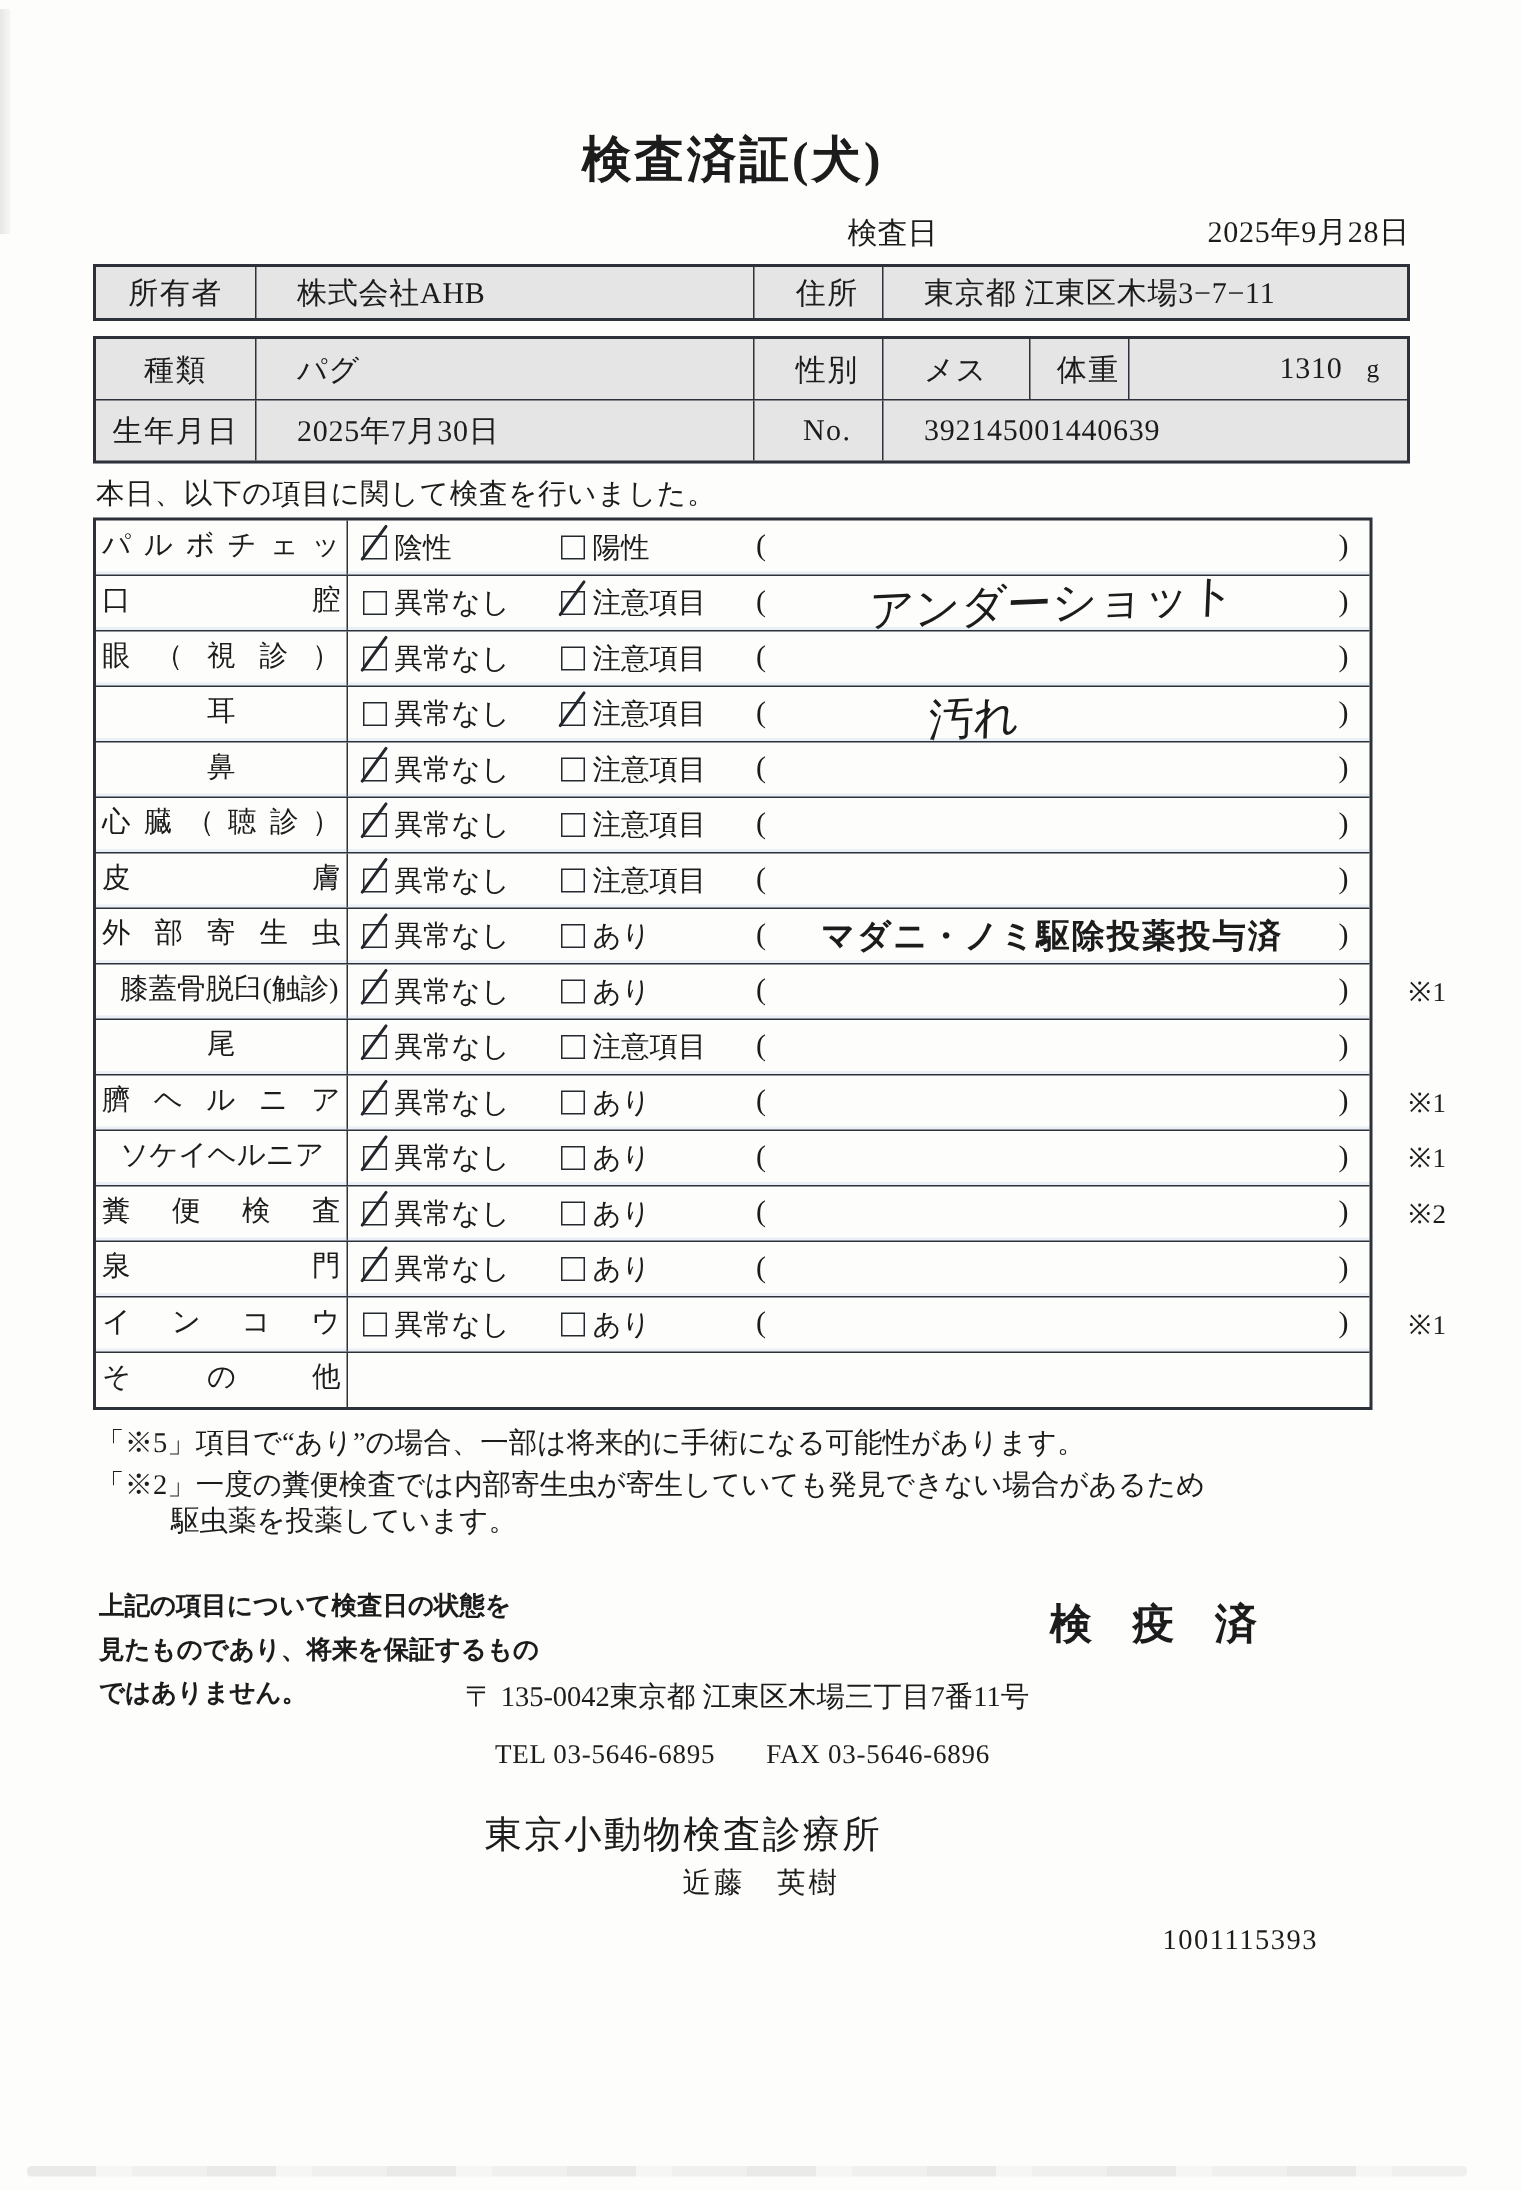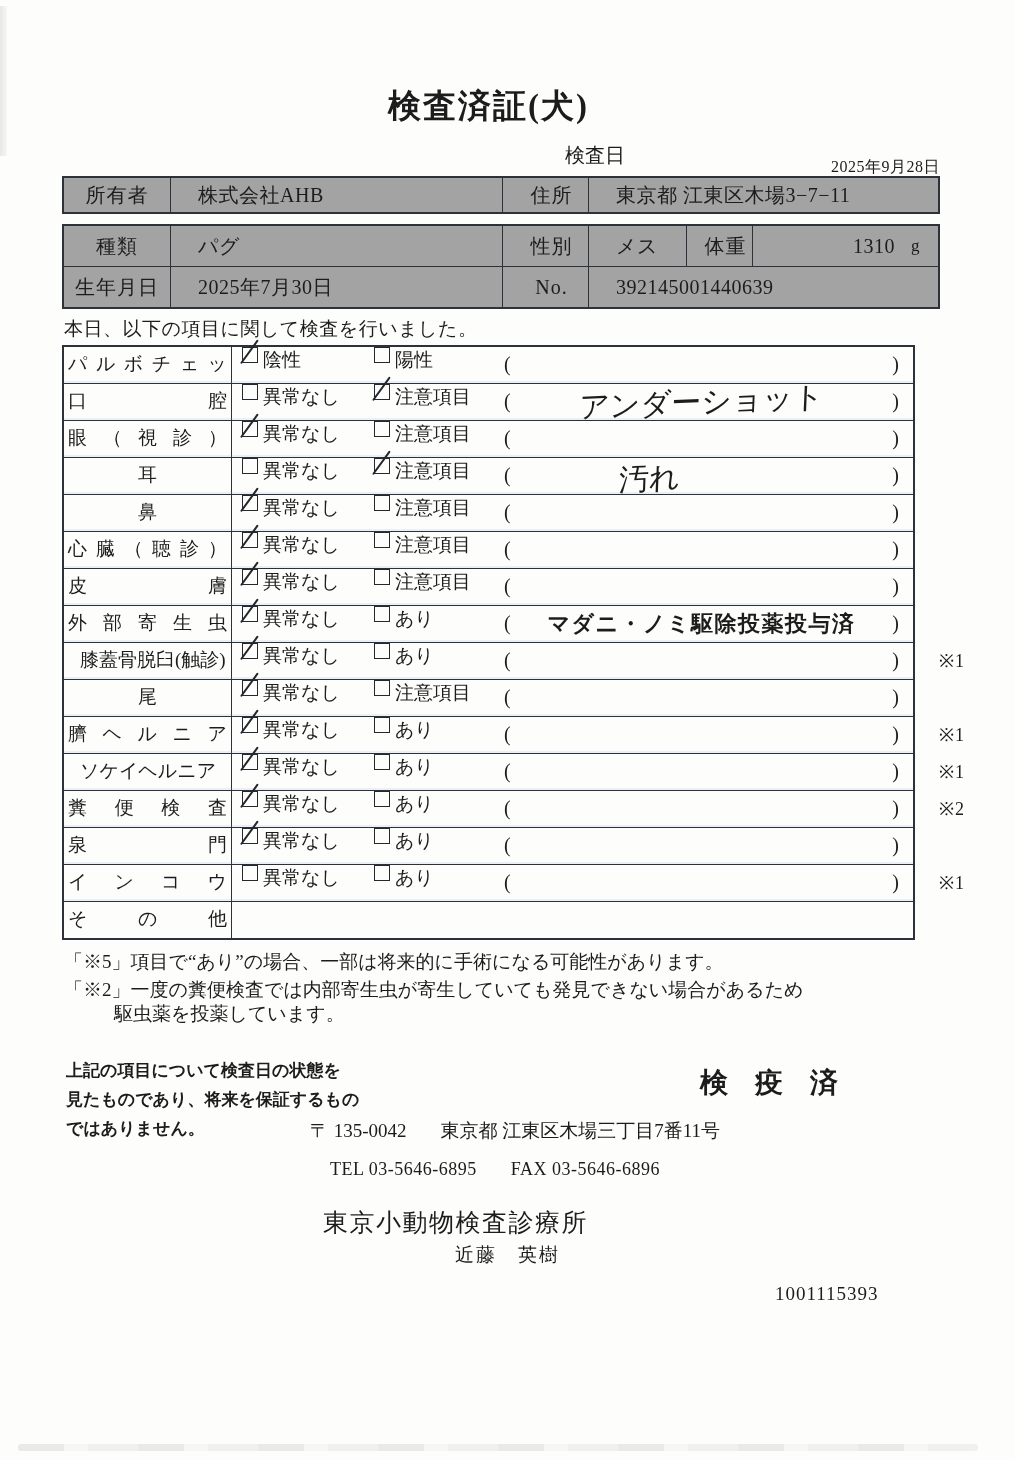--- a/index.html
+++ b/index.html
@@ -11,23 +11,23 @@
   
   .artifact-topleft{position:absolute;left:0;top:6px;width:7px;height:150px;
     background:linear-gradient(to right,#e7e7e7,#f7f7f6);}
   .artifact-bottom{position:absolute;left:18px;top:1444px;width:960px;height:7px;
     background:repeating-linear-gradient(to right,#e3e3e2 0 46px,#f4f4f3 46px 70px,#ececeb 70px 120px);
     opacity:.75;border-radius:3px;}
   
   .title{position:absolute;left:388px;top:84px;margin:0;font-size:33px;font-weight:600;
     letter-spacing:2px;}
   .insp-label{position:absolute;left:565px;top:142px;font-size:20px;}
-  .insp-value{position:absolute;right:75px;top:141px;font-size:16px;letter-spacing:.5px;margin-top:16px;}
-  
-  .tbl{position:absolute;left:62px;width:878px;border:2px solid #2c313a;box-sizing:border-box;background:#a3a3a3;}
+  .insp-value{position:absolute;right:75px;top:141px;font-size:20px;letter-spacing:.5px;}
+  
+  .tbl{position:absolute;left:62px;width:878px;border:2px solid #2c313a;box-sizing:border-box;background:#e5e5e5;}
   .owner-tbl{top:176px;height:38px;display:flex;}
   .info-tbl{top:224px;}
   .trow{display:flex;height:40px;}
   .trow + .trow{border-top:1.6px solid #2c313a;}
   .cell{box-sizing:border-box;display:flex;align-items:center;font-size:20px;overflow:hidden;}
   .cell + .cell{border-left:1.6px solid #2c313a;padding-left:12px;}
   .cell.lab{justify-content:center;letter-spacing:1px;}
   .cell.val{padding-left:27px;letter-spacing:.5px;}
   .w106{width:106px;flex:none;}.w332{width:332px;flex:none;}.w86{width:86px;flex:none;}
   .w98{width:98px;flex:none;}.w66{width:66px;flex:none;}.wfill{flex:1;}
@@ -39,42 +39,42 @@
   .chk-table{position:absolute;left:62px;top:345px;width:853px;border:2px solid #2c313a;
     box-sizing:border-box;background:#fdfdfc;}
   .chk-row{position:relative;display:flex;height:36px;}
   .chk-row + .chk-row{border-top:1.6px solid #2c313a;box-shadow:0 -2px 0 rgba(120,160,205,.14);}
   .chk-label{width:168px;flex:none;box-sizing:border-box;border-right:1.6px solid #2c313a;
     padding:0 4px;font-size:19px;line-height:34px;white-space:nowrap;overflow:hidden;}
   .chk-label.justify{text-align:justify;text-align-last:justify;white-space:normal;}
   .chk-label.center{text-align:center;}
   .chk-label.left{text-align:left;padding-left:16px;}
   .chk-content{position:relative;flex:1;font-size:19px;}
-  .opt{position:absolute;top:0;height:100%;display:flex;align-items:flex-start;gap:5px;}
+  .opt{position:absolute;top:0;height:100%;display:flex;align-items:center;gap:5px;}
   .opt1{left:10px;}.opt2{left:142px;}
   .checkbox{width:14px;height:14px;flex:none;border:1.8px solid #24282f;position:relative;background:transparent;}
   .checkbox.checked::after{content:"";position:absolute;left:-1px;bottom:-2px;width:29px;height:2.4px;
     background:#23262c;border-radius:2px;transform:rotate(-54deg);transform-origin:0 100%;}
   .paren{position:absolute;top:0;line-height:35px;font-size:20px;}
   .paren.open{left:272px;}
   .paren.close{right:14px;}
   .note-area{position:absolute;left:292px;right:34px;top:0;height:100%;
     display:flex;align-items:center;justify-content:center;overflow:visible;}
   .note.print{font-size:22px;font-weight:600;letter-spacing:1.5px;white-space:nowrap;}
   .note.hand{font-size:30px;font-weight:500;white-space:nowrap;
     transform:rotate(-2.5deg) skewX(-5deg);}
   .chk-mark{position:absolute;right:-52px;top:5px;font-size:18px;letter-spacing:1px;}
   
   .fn1{position:absolute;left:64px;top:949px;font-size:19px;}
   .fn2a{position:absolute;left:64px;top:977px;font-size:19px;}
   .fn2b{position:absolute;left:114px;top:1001px;font-size:19px;}
   .disclaimer{position:absolute;left:66px;top:1056px;font-size:17px;font-weight:600;line-height:29px;}
   .stamp{position:absolute;left:700px;top:1064px;font-size:28px;font-weight:600;letter-spacing:10px;}
   
-  .addr-line{position:absolute;left:310px;top:1118px;font-size:19px;display:flex;gap:34px;}
+  .addr-line{position:absolute;left:310px;top:1118px;font-size:19px;display:flex;}
   .tel-line{position:absolute;left:330px;top:1159px;font-size:18px;display:flex;gap:34px;letter-spacing:.5px;}
   .clinic-name{position:absolute;left:323px;top:1206px;font-size:25px;letter-spacing:1.5px;}
   .vet-name{position:absolute;left:455px;top:1242px;font-size:19px;letter-spacing:2px;}
   .serial{position:absolute;left:775px;top:1283px;font-size:19px;letter-spacing:1px;}
 </style>
 </head>
 <body>
 
 <div class="page">
   <div class="artifact-topleft"></div>

